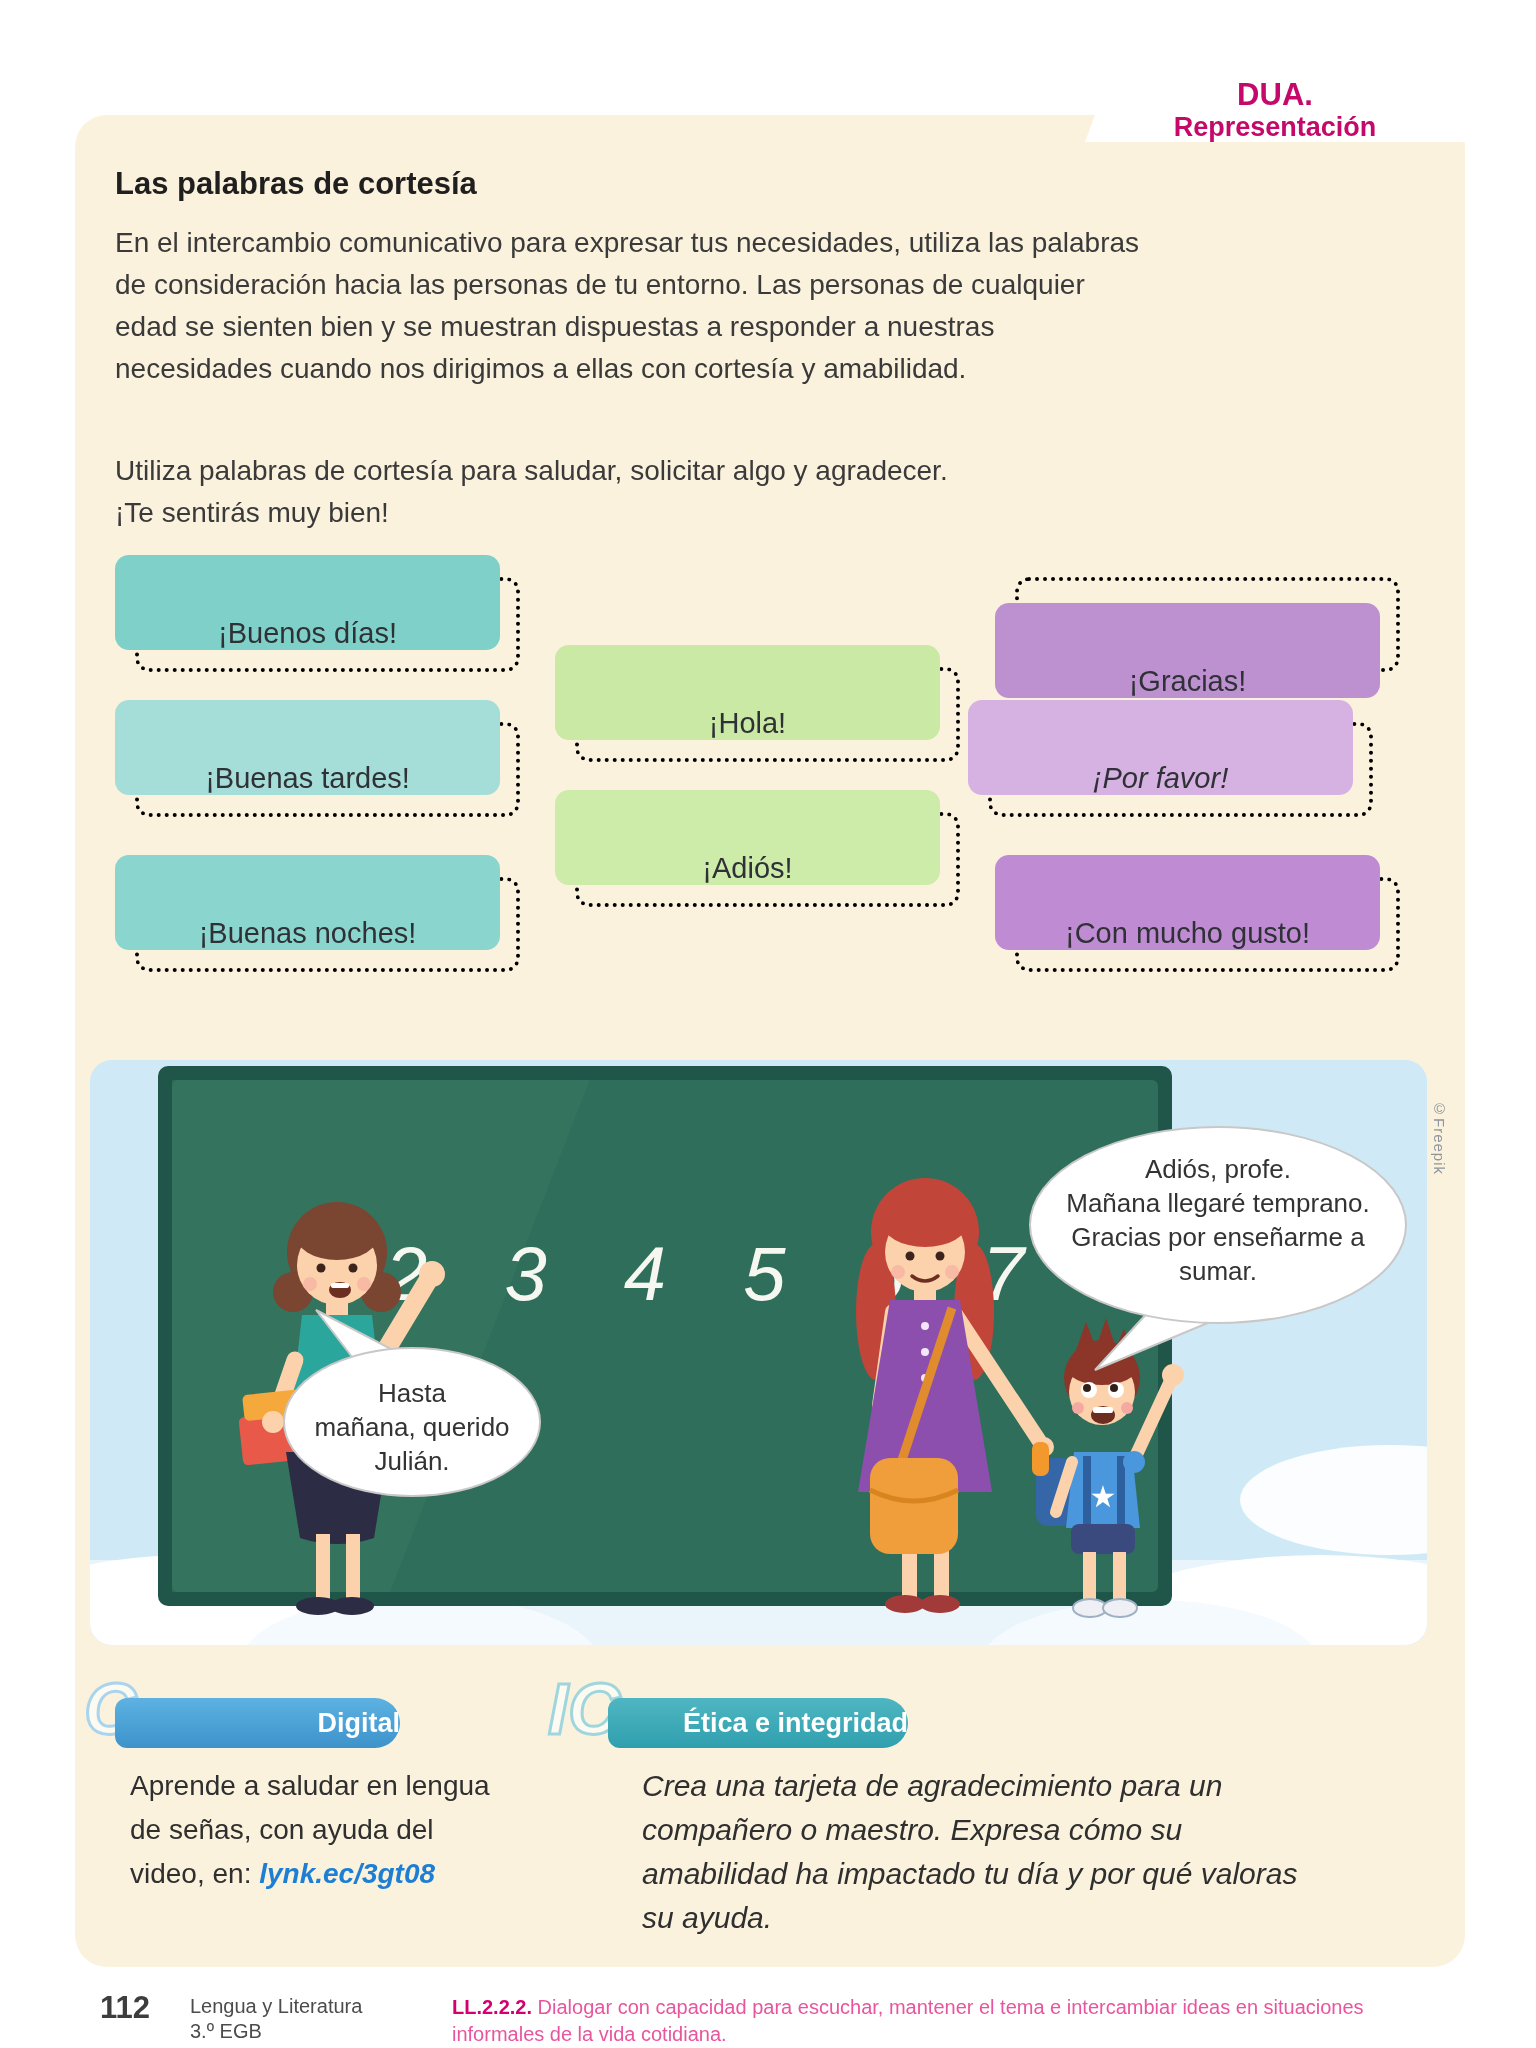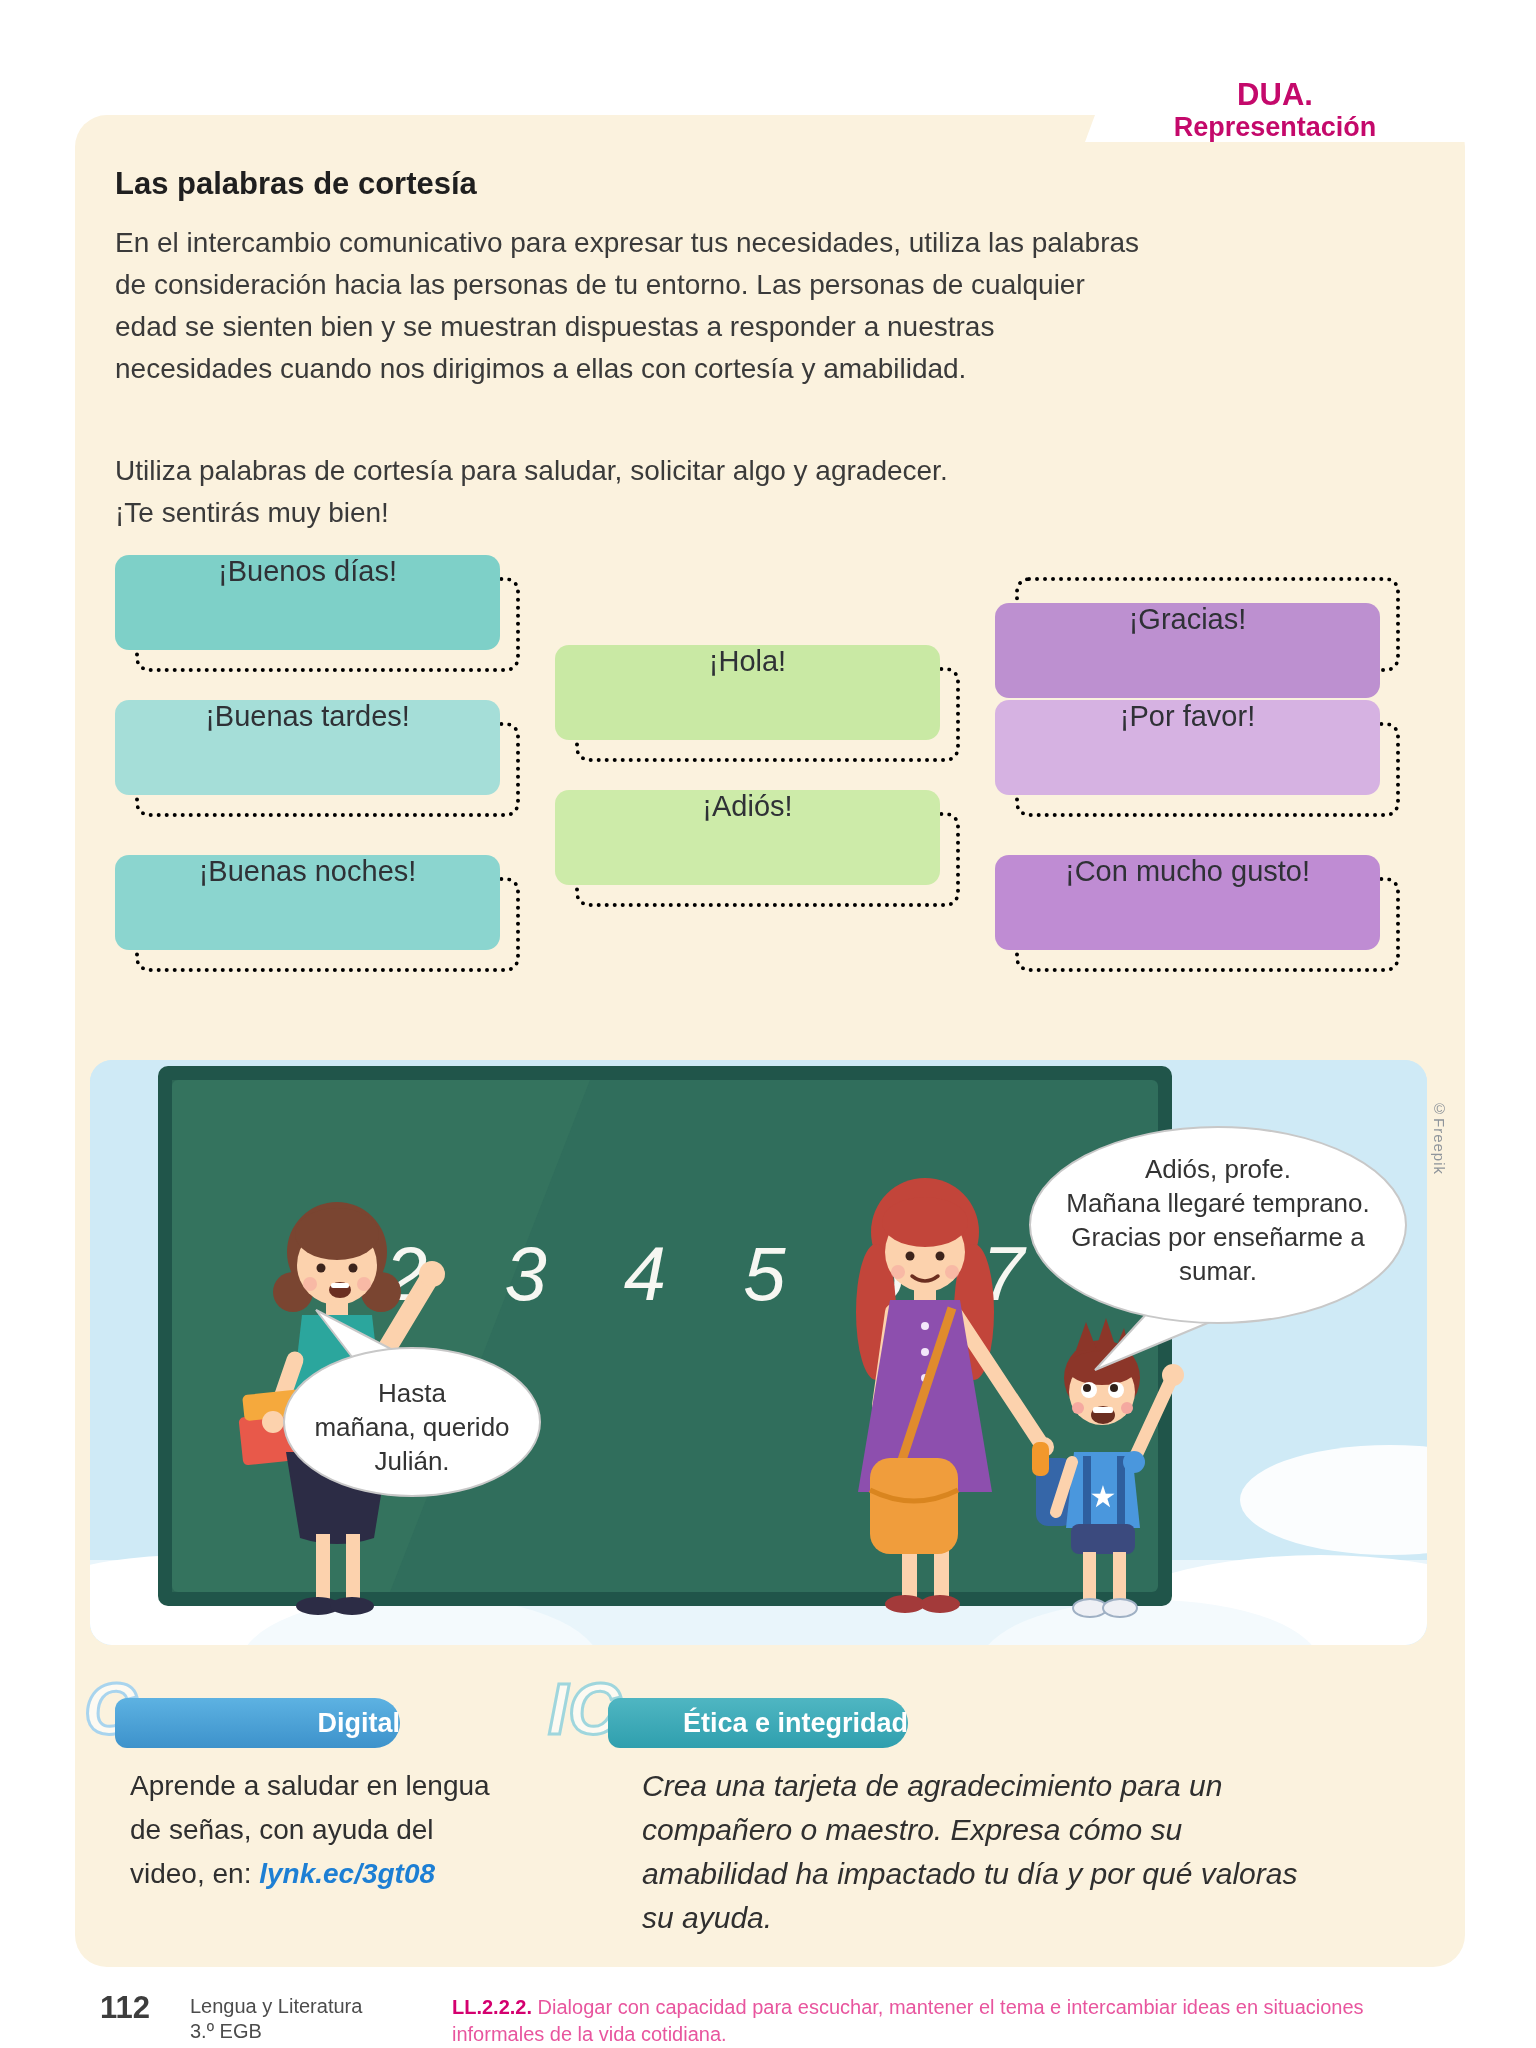--- a/index.html
+++ b/index.html
@@ -25,21 +25,21 @@
   .intro { position:absolute; left:115px; top:222px; width:1030px; font-size:28px; line-height:42px; }
   .tip   { position:absolute; left:115px; top:450px; width:1030px; font-size:28px; line-height:42px; white-space:pre-line; }
 
   .card { position:absolute; width:385px; height:95px; }
   .card .dots {
     position:absolute; left:20px; top:22px; width:100%; height:100%;
     border:4px dotted #000; border-radius:14px;
   }
   .card .face {
     position:absolute; left:0; top:0; width:100%; height:100%; border-radius:14px;
-    display:flex; align-items:flex-start; justify-content:center;
+    display:flex; align-items:flex-end; justify-content:center;
     font-size:29px; color:#2f3136;
   }
   .dots-teal   { border-color:#189a8f; }
   .dots-green  { border-color:#5cb54a; }
   .dots-purple { border-color:#8a2fa5; }
   .face-t1 { background:#7ed0c8; }
   .face-t2 { background:#a5ded8; }
   .face-t3 { background:#8bd5cf; }
   .face-g1 { background:#c9e9a4; }
   .face-g2 { background:#cdeba9; }
@@ -128,21 +128,21 @@
     <div class="face face-g2">
         <span>¡Adiós!</span>
       </div>
   </div>
   <div class="card" style="left:995px;top:555px;">
     <div class="dots dots-purple"></div>
     <div class="face face-p1">
         <span>¡Gracias!</span>
       </div>
   </div>
-  <div class="card" style="left:995px;top:700px;">
+  <div class="card" style="left:968px;top:700px;font-style:italic;">
     <div class="dots dots-purple"></div>
     <div class="face face-p2">
         <span>¡Por favor!</span>
       </div>
   </div>
   <div class="card" style="left:995px;top:855px;">
     <div class="dots dots-purple"></div>
     <div class="face face-p3">
         <span>¡Con mucho gusto!</span>
       </div>

